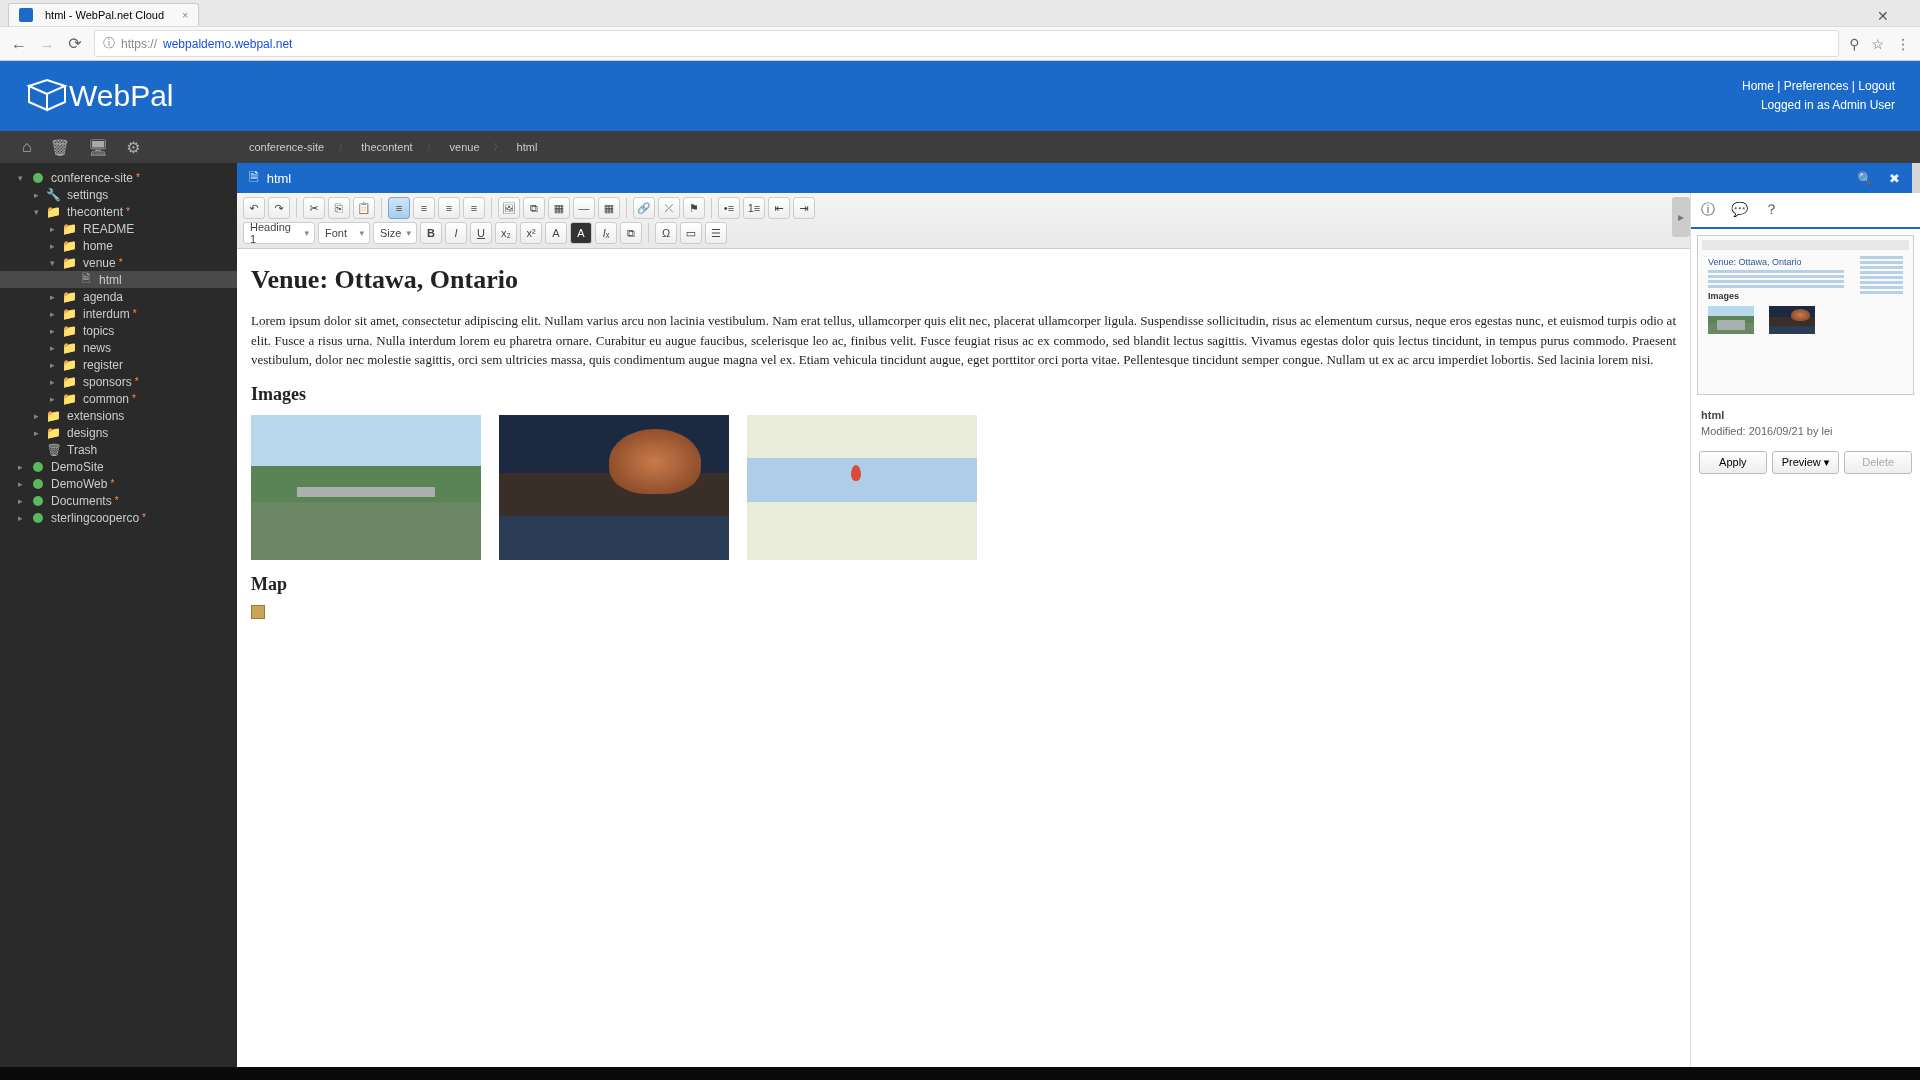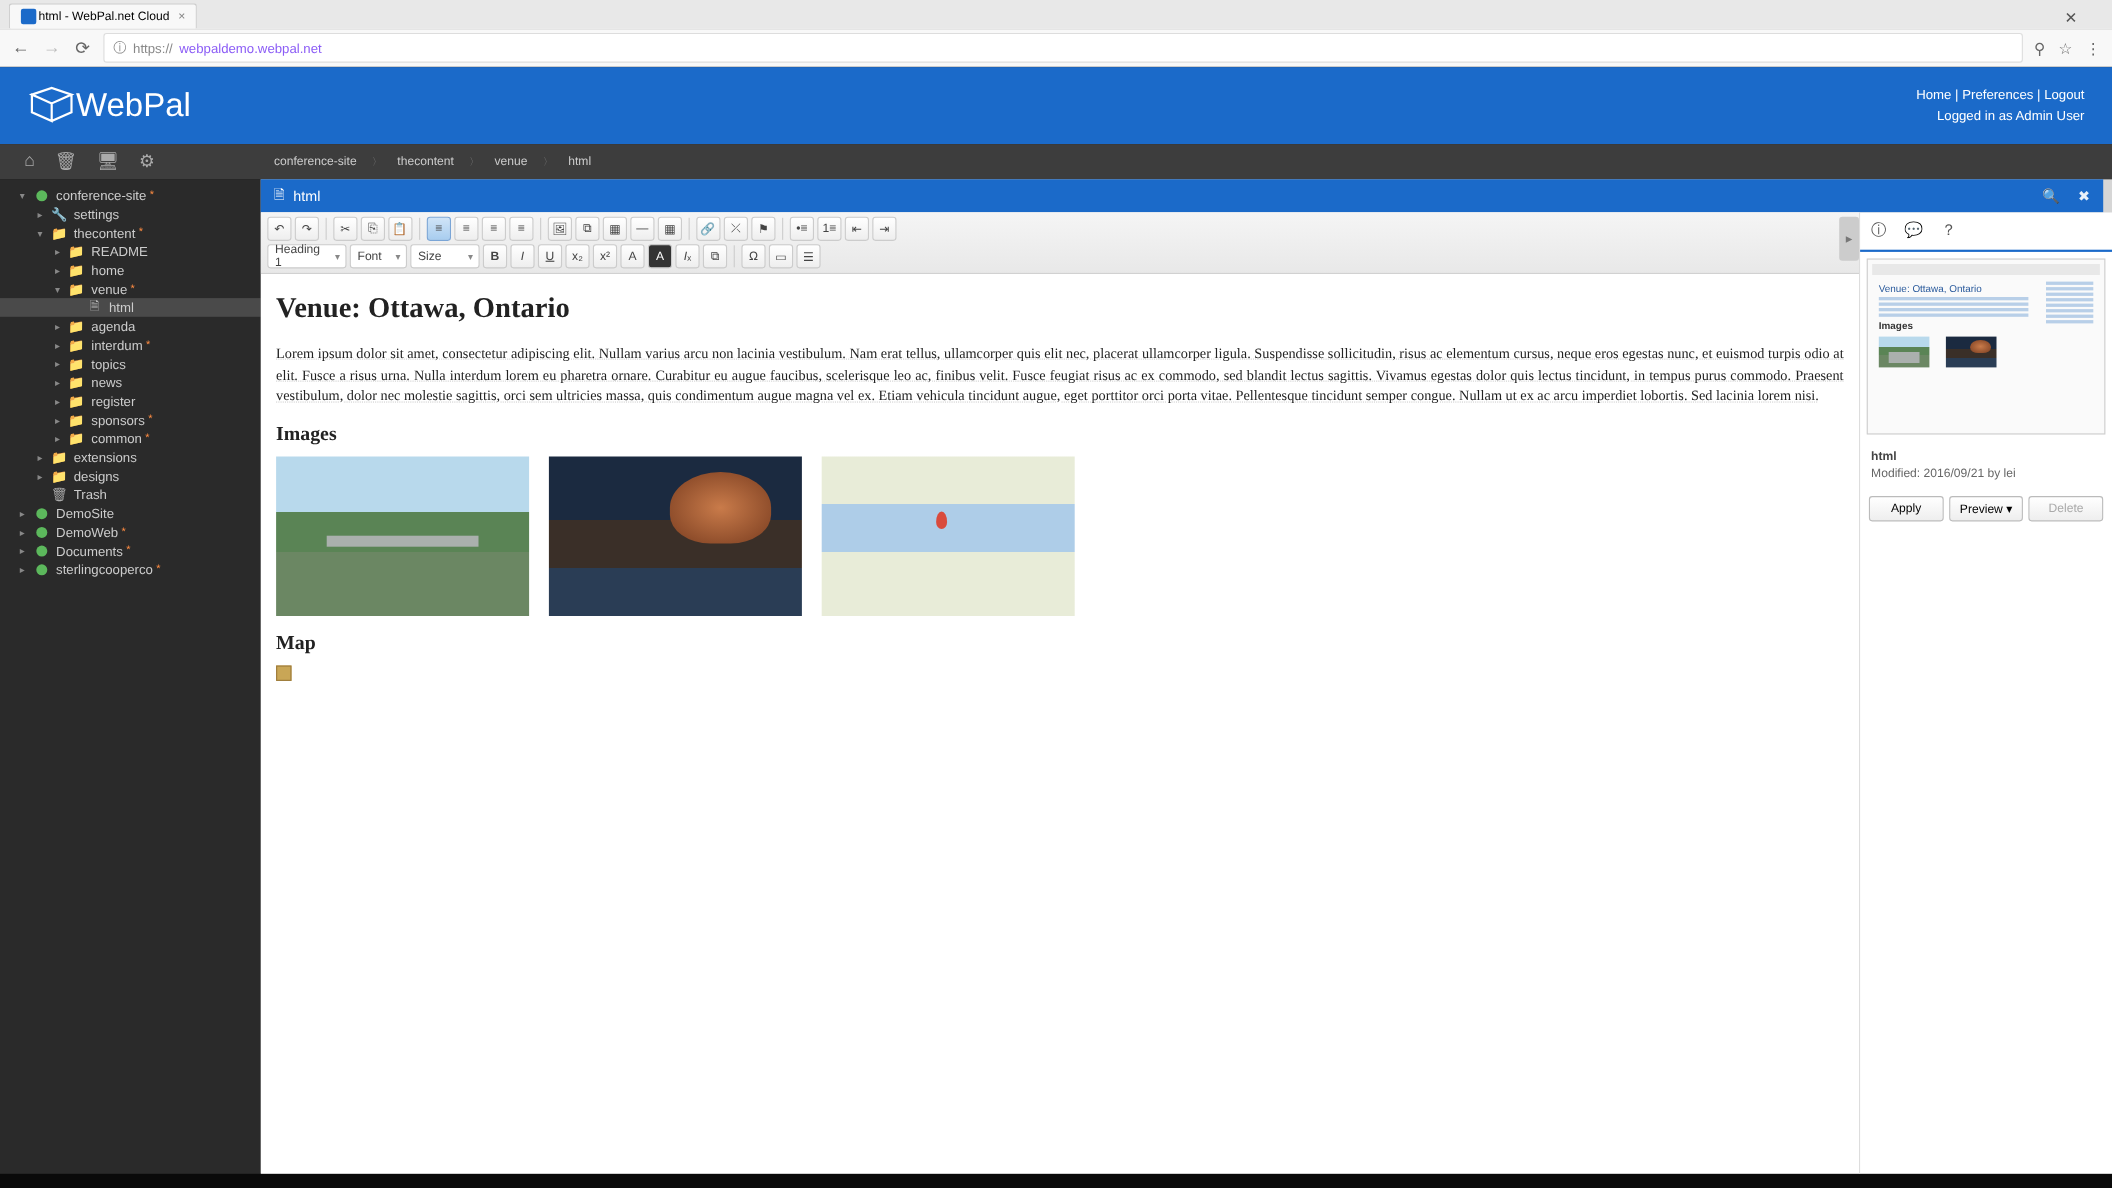--- a/index.html
+++ b/index.html
@@ -1,30 +1,30 @@
 <!DOCTYPE html>
 <html><head>
 <meta charset="utf-8">
 <style>
 * { margin: 0; padding: 0; box-sizing: border-box; }
 body { font-family: Arial, sans-serif; font-size: 12px; background: #1a1a1a; overflow: hidden; width: 1920px; height: 1080px; }
 
 
 .browser-chrome { background: #fff; border-bottom: 1px solid #ccc; }
 .tab-bar { height: 26px; background: #e8e8e8; display: flex; align-items: flex-end; padding-left: 8px; }
-.browser-tab { background: #f8f8f8; border: 1px solid #ccc; border-bottom: none; border-radius: 3px 3px 0 0; padding: 4px 10px; font-size: 11px; display: flex; align-items: center; gap: 2px; max-width: 200px; }
+.browser-tab { background: #f8f8f8; border: 1px solid #ccc; border-bottom: none; border-radius: 3px 3px 0 0; padding: 4px 10px; font-size: 11px; display: flex; align-items: center; gap: 12px; max-width: 200px; }
 .tab-favicon { width: 14px; height: 14px; background: #1b6ac9; border-radius: 2px; }
 .browser-user { margin-left: auto; margin-right: 10px; display: flex; align-items: center; gap: 14px; padding-bottom: 4px; flex-direction: column; }
 .user-chip { background: #ddd; border: 1px solid #bbb; padding: 1px 8px; font-size: 11px; border-radius: 2px; }
 .win-btn { width: 14px; height: 14px; display: inline-block; font-size: 14px; color: #555; cursor: pointer; }
 .addr-bar { height: 34px; display: flex; align-items: center; padding: 0 10px; gap: 10px; background: #f8f8f8; border-top: 1px solid #ddd; }
 .nav-btn { width: 18px; height: 18px; color: #666; font-size: 16px; cursor: pointer; display: flex; align-items: center; justify-content: center; }
 .url-field { flex: 1; border: 1px solid #ddd; border-radius: 3px; padding: 4px 8px; font-size: 12px; display: flex; align-items: center; gap: 6px; background: #fff; }
 .url-proto { color: #888; }
-.url-host { color: #8b5cf6; }
+.url-host { color: #1d4ed8; }
 .url-path { color: #777; }
 .addr-icons { display: flex; gap: 12px; color: #666; font-size: 14px; }
 
 
 .app-header { background: #1b6ac9; height: 70px; display: flex; align-items: center; padding: 0 25px; color: #fff; }
 .logo { display: flex; align-items: center; gap: 0; font-size: 30px; font-family: 'Segoe UI Light', Arial; font-weight: 300; }
 .logo-mark { width: 44px; height: 36px; position: relative; }
 .logo-mark svg { width: 100%; height: 100%; }
 .header-right { margin-left: auto; text-align: right; font-size: 12px; line-height: 1.6; }
 .header-right a { color: #fff; text-decoration: none; }
@@ -381,21 +381,21 @@
             <span class="ck-btn">⚑</span>
             <span class="ck-sep"></span>
             <span class="ck-btn">•≡</span>
             <span class="ck-btn">1≡</span>
             <span class="ck-btn">⇤</span>
             <span class="ck-btn">⇥</span>
           </div>
           <div class="ck-row">
             <span class="ck-select" style="width:72px">Heading 1</span>
             <span class="ck-select" style="width:52px">Font</span>
-            <span class="ck-select" style="width:63px">Size</span>
+            <span class="ck-select" style="width:44px">Size</span>
             <span class="ck-btn">
                 <b>B</b>
               </span>
             <span class="ck-btn">
                 <i>I</i>
               </span>
             <span class="ck-btn">
                 <u>U</u>
               </span>
             <span class="ck-btn">x₂</span>

